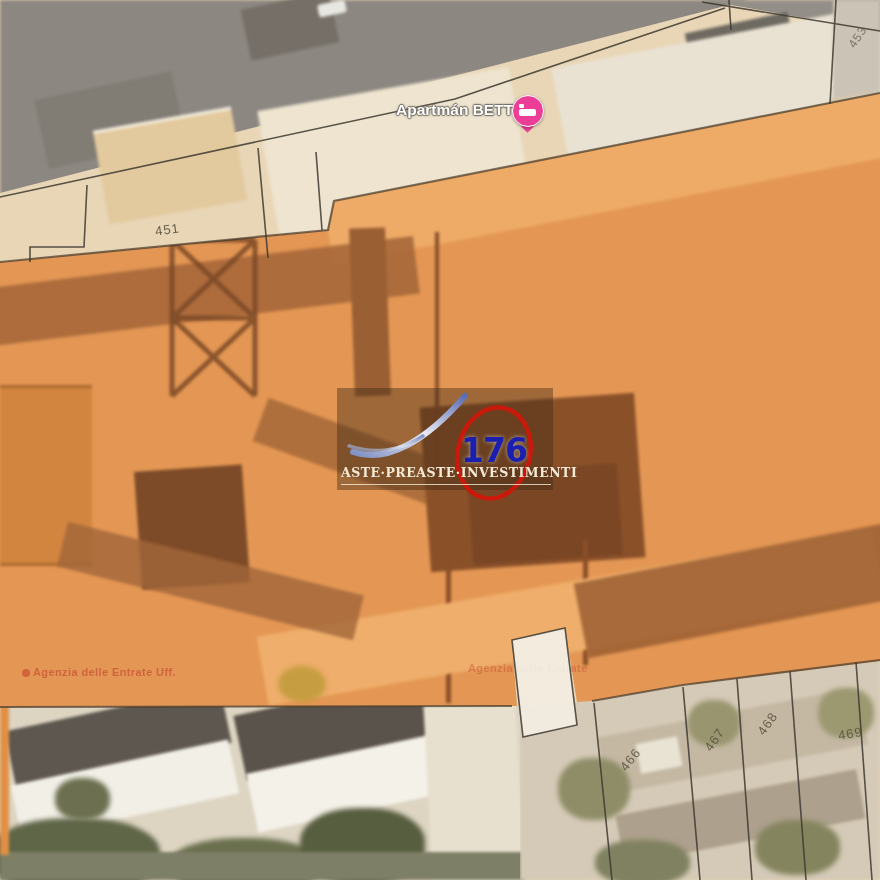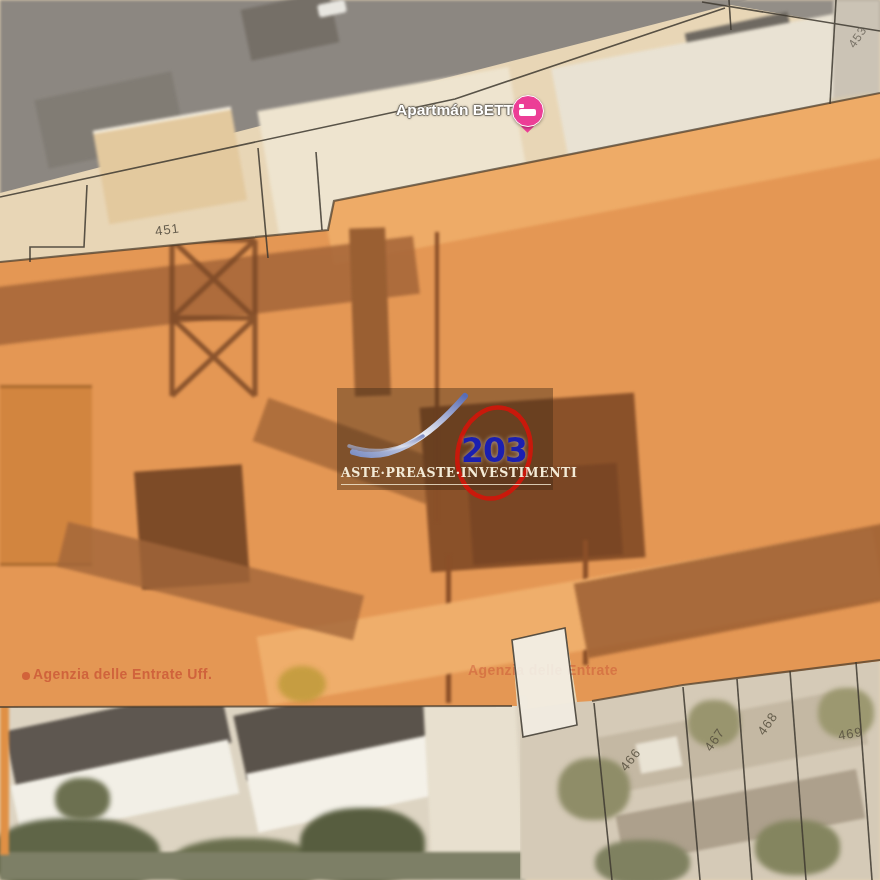--- a/index.html
+++ b/index.html
@@ -3,21 +3,21 @@
 <meta charset="utf-8">
 <style>
   html,body{margin:0;padding:0;background:#222;}
   #stage{position:relative;width:880px;height:880px;overflow:hidden;
          font-family:"Liberation Sans",sans-serif;background:#e8d6b6;}
   .abs{position:absolute;}
   .soft{filter:blur(1.4px);}
   .soft2{filter:blur(2.5px);}
   .parcel-label{position:absolute;color:#4e473a;font-size:13px;letter-spacing:1px;
                 font-family:"Liberation Sans",sans-serif;opacity:.85;}
-  .agency{position:absolute;font-size:14px;font-weight:bold;letter-spacing:.4px;
+  .agency{position:absolute;font-size:11px;font-weight:bold;letter-spacing:.4px;
           color:rgba(196,68,45,.62);white-space:nowrap;}
   .agency .dot{display:inline-block;width:8px;height:8px;border-radius:50%;
                background:rgba(200,70,45,.65);margin-right:3px;vertical-align:-1px;}
   #poi-label{position:absolute;left:396px;top:101px;font-size:15.5px;font-weight:bold;color:#fff;
      text-shadow:-1px 0 1px rgba(108,102,92,.9),1px 0 1px rgba(108,102,92,.9),
                  0 -1px 1px rgba(108,102,92,.9),0 1px 1px rgba(108,102,92,.9),0 0 3px rgba(108,102,92,.7);}
   #wm-panel{position:absolute;left:337px;top:388px;width:216px;height:102px;
             background:rgba(62,40,22,.42);}
   #wm-logo{position:absolute;left:378px;top:390px;font-family:"DejaVu Serif",serif;
            font-weight:bold;font-style:italic;font-size:58px;color:#b9882f;line-height:1;
@@ -151,21 +151,21 @@
           <stop offset=".5" stop-color="#e8eaf2"></stop>
           <stop offset="1" stop-color="#5a6db5"></stop>
       </linearGradient>
     </defs>
     <path d="M8,64 C42,76 82,52 120,8" stroke="url(#sw)" stroke-width="6" fill="none" stroke-linecap="round"></path>
     <path d="M4,58 C30,67 58,62 78,48" stroke="url(#sw)" stroke-width="3.5" fill="none" opacity=".7" stroke-linecap="round"></path>
   </svg>
   <svg class="abs" style="left:448px;top:398px;" width="92" height="108" viewBox="0 0 92 108">
     <ellipse cx="46" cy="55" rx="36" ry="46" transform="rotate(14 46 55)" stroke="#d0160a" stroke-width="4.5" fill="none" opacity=".92"></ellipse>
   </svg>
-  <div id="wm-number">203</div>
+  <div id="wm-number">176</div>
   <div id="wm-brand">ASTE·PREASTE·INVESTIMENTI</div>
 
   <div id="poi-label">Apartmán BETTY</div>
   <div id="pin-tail"></div>
   <div id="pin">
     <div class="abs" style="left:6px;top:13px;width:17px;height:7px;background:#fff;border-radius:2px;"></div>
     <div class="abs" style="left:6px;top:8px;width:5px;height:4px;background:#fff;border-radius:1px;"></div>
   </div>
 
 </div>

